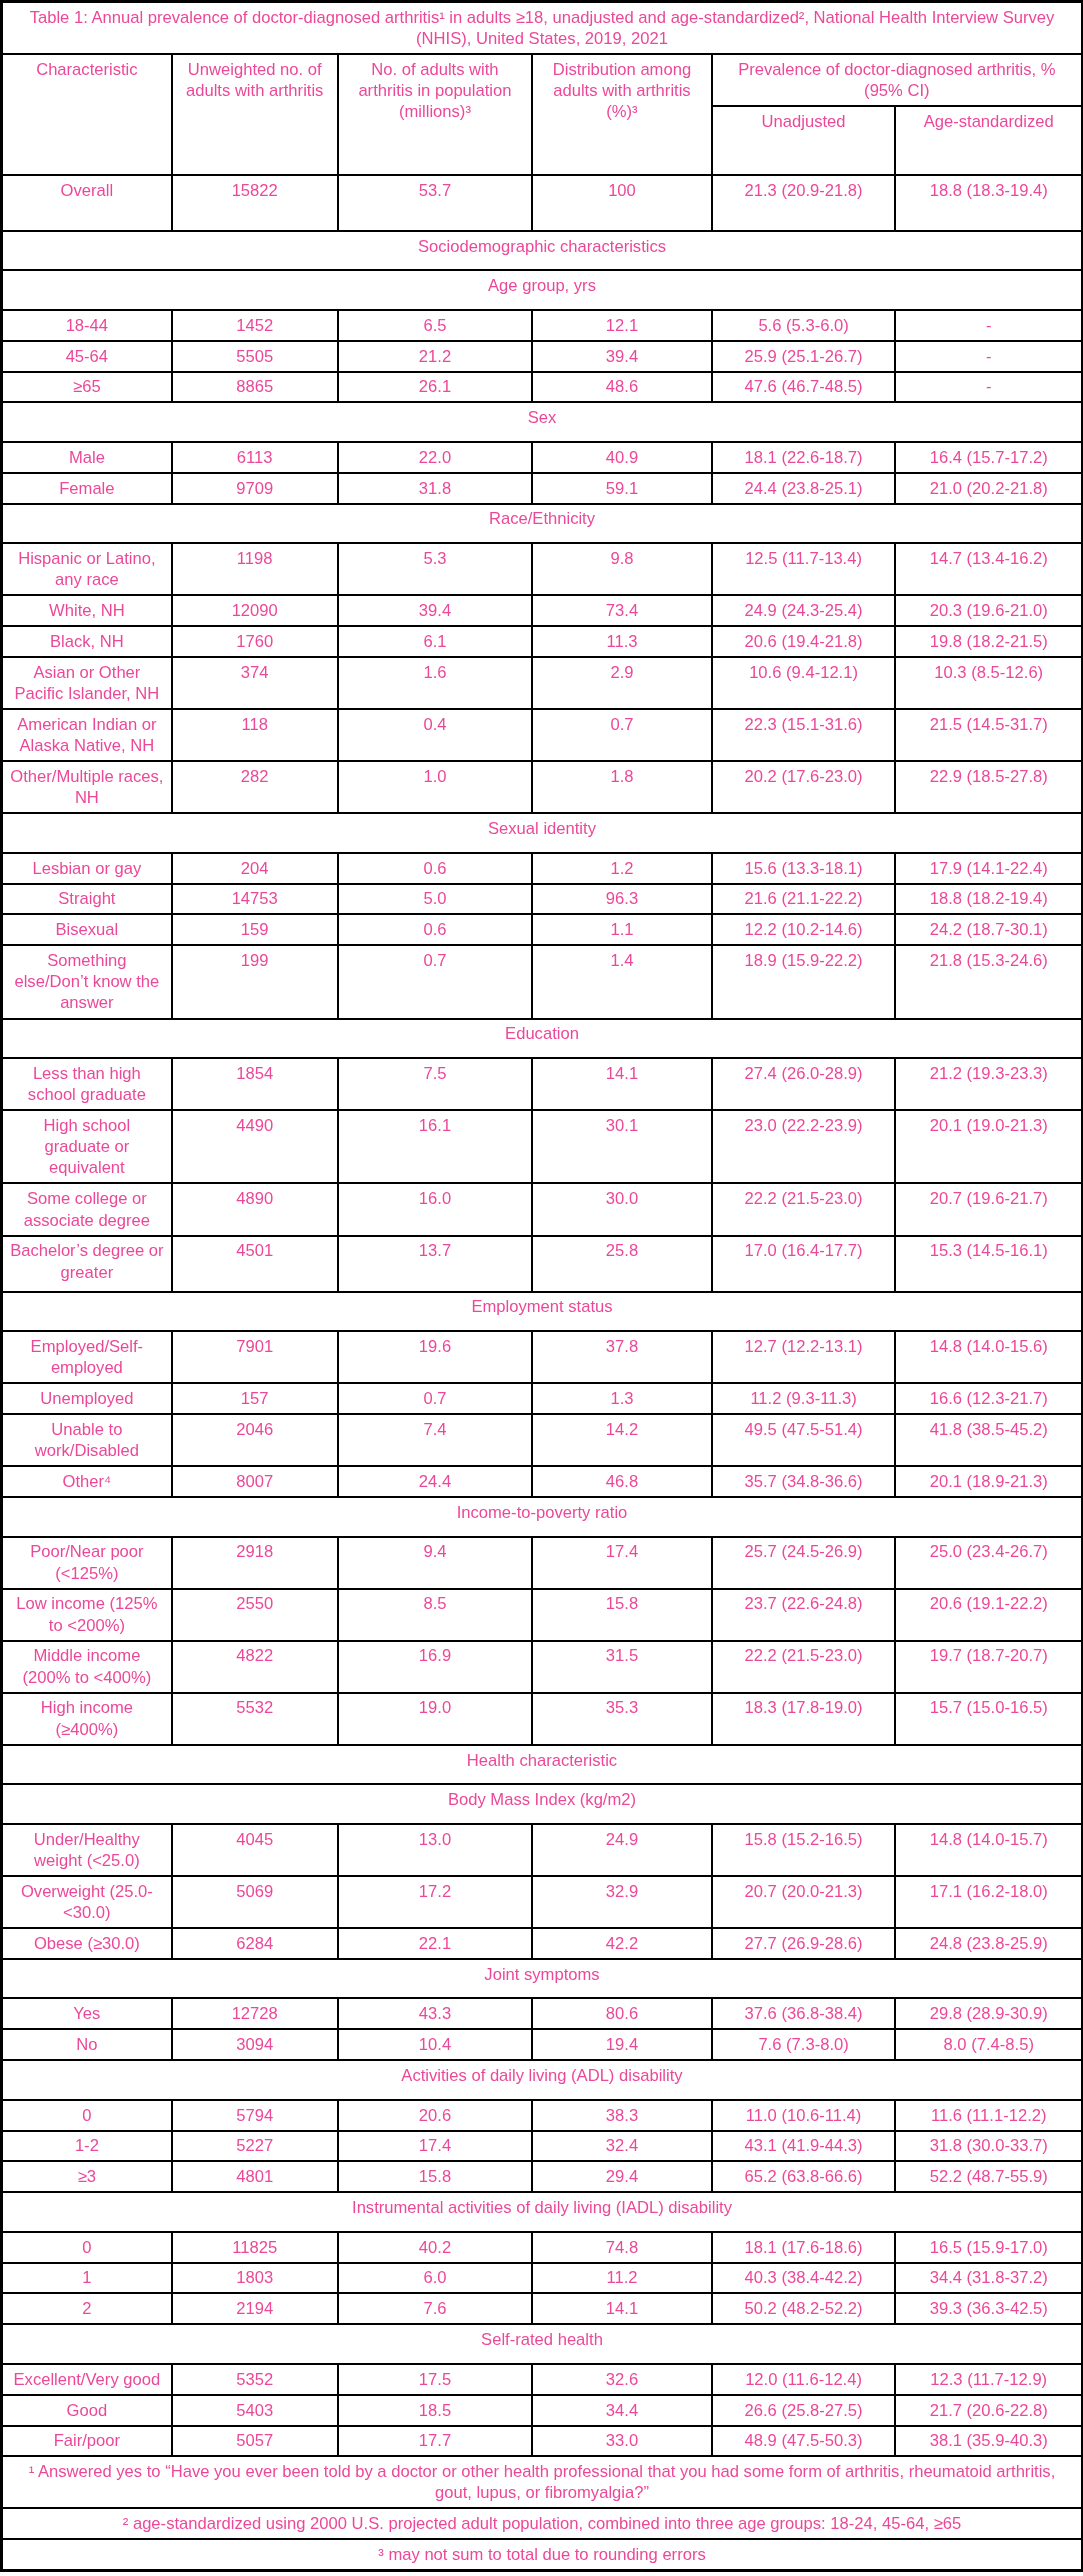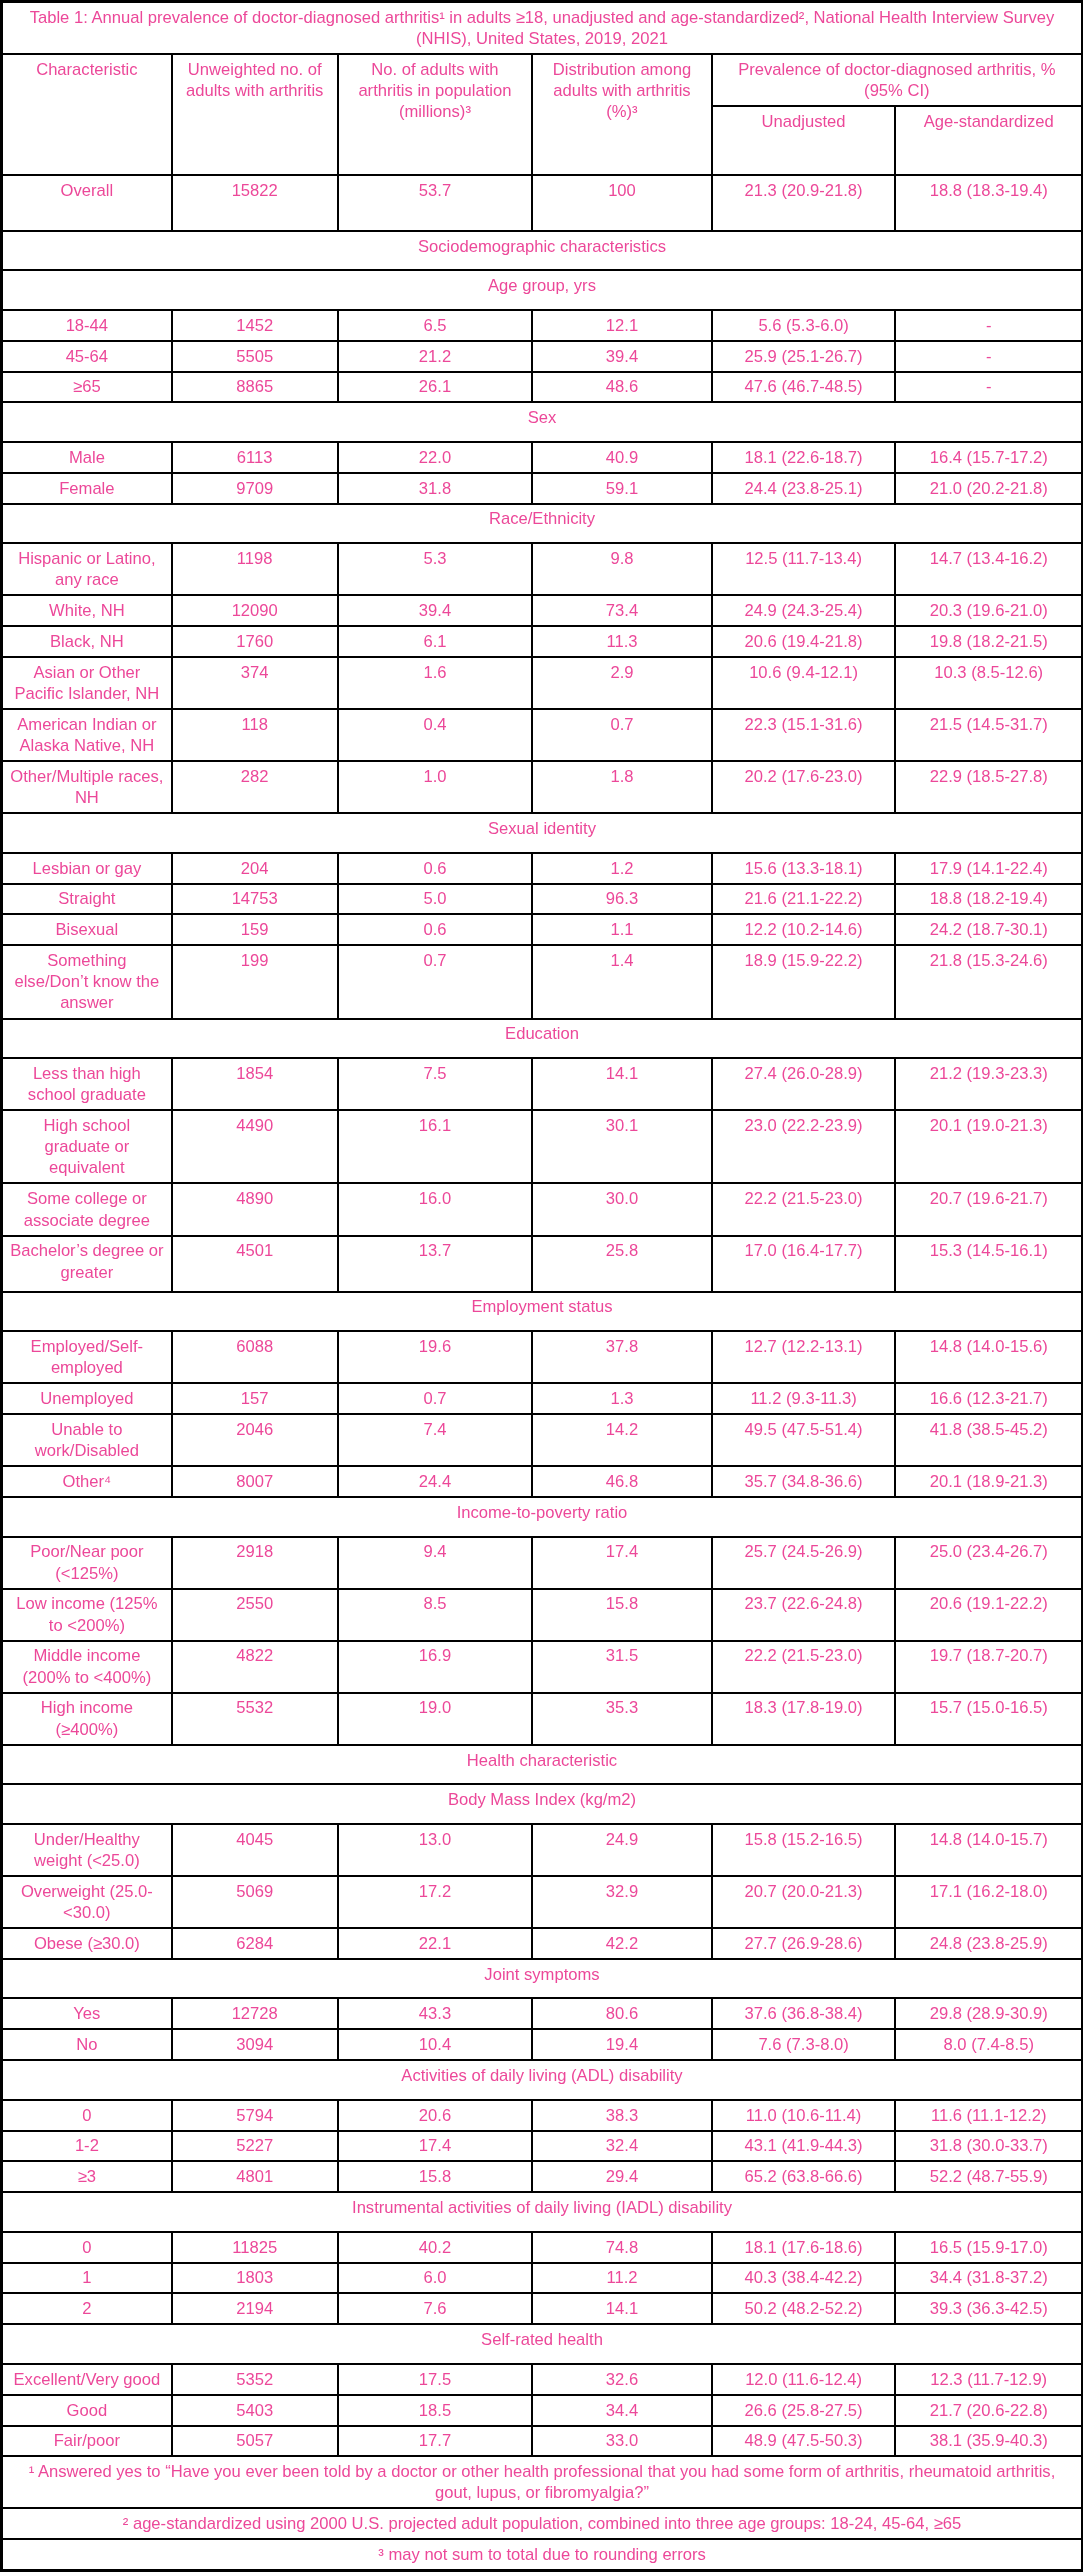--- a/index.html
+++ b/index.html
@@ -245,21 +245,21 @@
           <td>13.7</td>
           <td>25.8</td>
           <td>17.0 (16.4-17.7)</td>
           <td>15.3 (14.5-16.1)</td>
         </tr>
         <tr>
           <td colspan="6" class="subhead">Employment status</td>
         </tr>
         <tr>
           <td class="left">Employed/Self-employed</td>
-          <td>6088</td>
+          <td>7901</td>
           <td>19.6</td>
           <td>37.8</td>
           <td>12.7 (12.2-13.1)</td>
           <td>14.8 (14.0-15.6)</td>
         </tr>
         <tr>
           <td class="left">Unemployed</td>
           <td>157</td>
           <td>0.7</td>
           <td>1.3</td>

